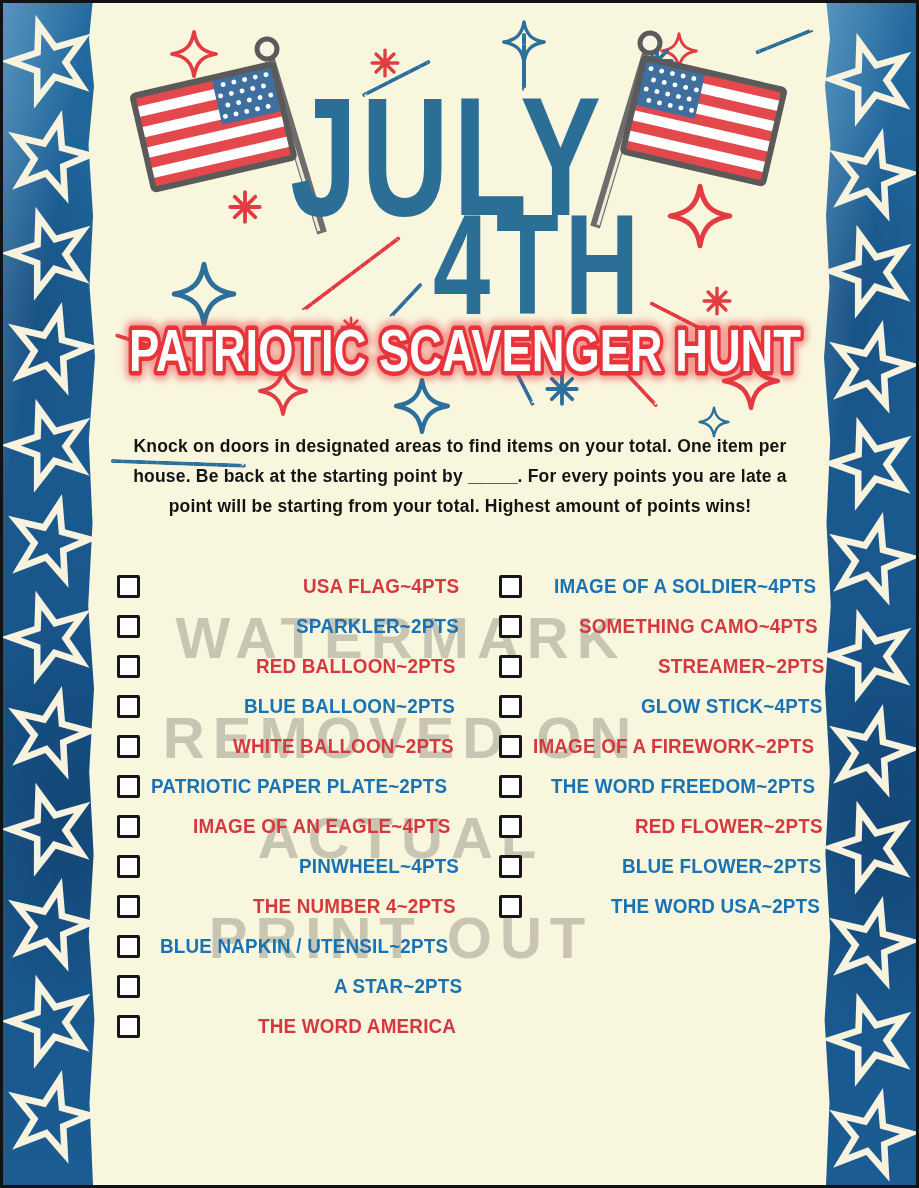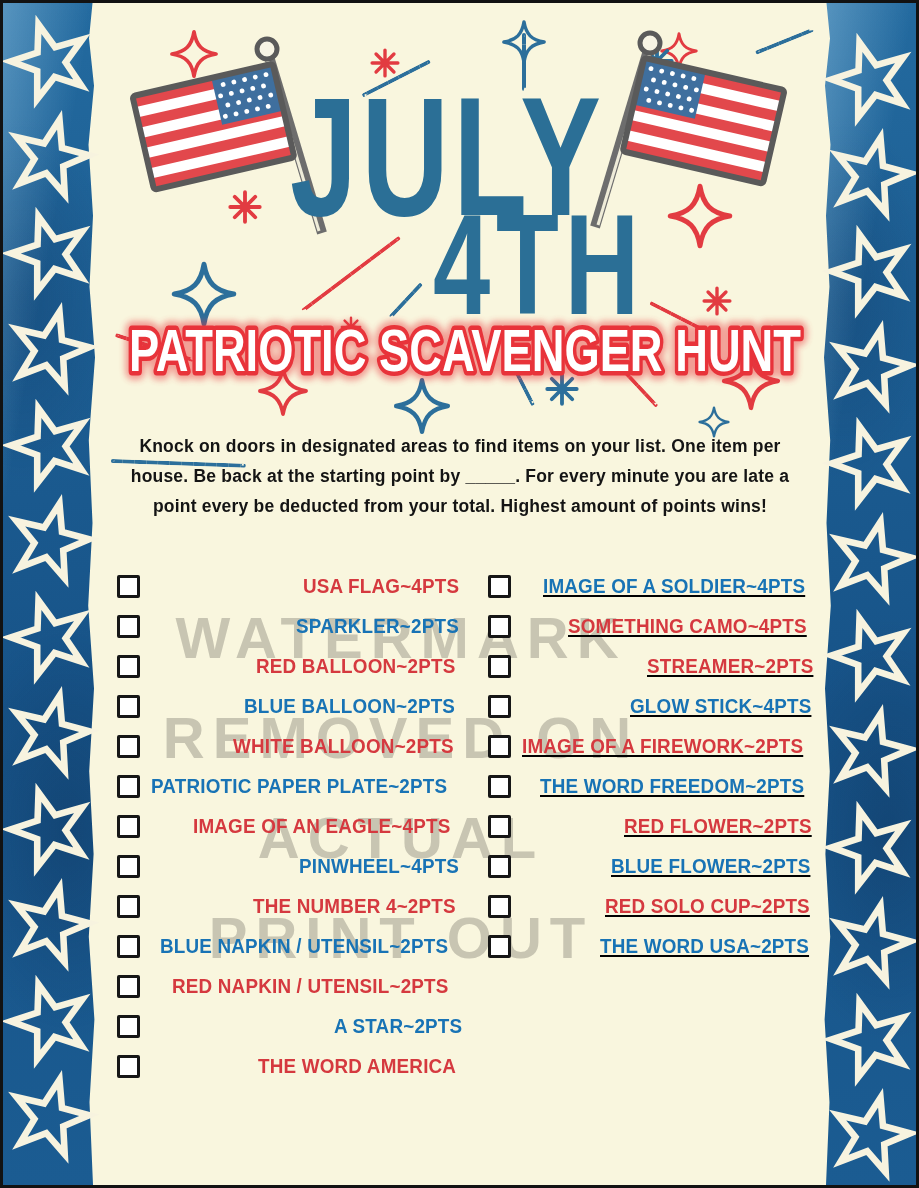--- a/index.html
+++ b/index.html
@@ -44,21 +44,21 @@
   .instructions{position:absolute;left:100px;top:428px;width:714px;z-index:4;
     text-align:center;font-weight:bold;font-size:17.5px;line-height:30px;color:#141414;letter-spacing:.2px;}
   .instructions div{white-space:nowrap;}
   
   .watermark{position:absolute;left:88px;top:606px;width:620px;z-index:1;text-align:center;
     color:var(--watermark_gray,#C8C5B2);font-weight:bold;line-height:1;}
   .watermark div{font-size:58px;letter-spacing:8px;margin-bottom:42px;white-space:nowrap;}
   
   .col{position:absolute;top:563px;z-index:2;}
   .col-left{left:114px;}
-  .col-right{left:485px;text-decoration:underline;}
+  .col-right{left:496px;}
   .row{display:flex;align-items:center;height:40px;justify-content:space-between;}
   .box{flex:none;width:23px;height:23px;border:3px solid #161616;background:#ffffff;border-radius:2px;margin-right:11px;}
   .lbl{font-weight:bold;font-size:20.5px;letter-spacing:.2px;white-space:nowrap;
     transform:scaleX(.92);transform-origin:left center;}
   .lbl.red{color:var(--item_red,#D5393F);}
   .lbl.blue{color:var(--item_blue,#1873B5);}
 </style>
 </head>
 <body>
 
@@ -290,23 +290,23 @@
     <defs>
         <filter id="blur1" x="-20%" y="-40%" width="140%" height="180%">
           <feGaussianBlur stdDeviation="3.2"></feGaussianBlur>
         </filter>
       </defs>
     <text x="350" y="58" text-anchor="middle" font-size="60" textLength="672" lengthAdjust="spacingAndGlyphs" fill="none" style="stroke:var(--subtitle_red,#E8333A)" stroke-width="18" stroke-linejoin="round" opacity="0.45" filter="url(#blur1)">PATRIOTIC SCAVENGER HUNT</text>
     <text x="350" y="58" text-anchor="middle" font-size="60" textLength="672" lengthAdjust="spacingAndGlyphs" fill="#ffffff" style="stroke:var(--subtitle_red,#E8333A)" stroke-width="9" stroke-linejoin="round" paint-order="stroke">PATRIOTIC SCAVENGER HUNT</text>
   </svg>
 
   <div class="instructions">
-    <div>Knock on doors in designated areas to find items on your list. One item per</div>
-    <div>house. Be back at the starting point by _____.  For every minute you are late a</div>
-    <div>point every be deducted from your total.  Highest amount of points wins!</div>
+    <div>Knock on doors in designated areas to find items on your total. One item per</div>
+    <div>house. Be back at the starting point by _____.  For every points you are late a</div>
+    <div>point will be starting from your total.  Highest amount of points wins!</div>
   </div>
 
   <div class="watermark">
     <div>WATERMARK</div>
     <div>REMOVED ON</div>
     <div>ACTUAL</div>
     <div>PRINT OUT</div>
   </div>
 
   <div class="col col-left" id="colL">
@@ -345,24 +345,20 @@
       <div class="row">
         <span class="box"></span>
         <span class="lbl red">THE NUMBER 4~2PTS</span>
       </div>
       <div class="row">
         <span class="box"></span>
         <span class="lbl blue">BLUE NAPKIN / UTENSIL~2PTS</span>
       </div>
       <div class="row">
         <span class="box"></span>
-        <span class="lbl red">RED NAPKIN / UTENSIL~2PTS</span>
-      </div>
-      <div class="row">
-        <span class="box"></span>
         <span class="lbl blue">A STAR~2PTS</span>
       </div>
       <div class="row">
         <span class="box"></span>
         <span class="lbl red">THE WORD AMERICA</span>
       </div>
     </div>
   <div class="col col-right" id="colR">
       <div class="row">
         <span class="box"></span>
@@ -391,21 +387,17 @@
       <div class="row">
         <span class="box"></span>
         <span class="lbl red">RED FLOWER~2PTS</span>
       </div>
       <div class="row">
         <span class="box"></span>
         <span class="lbl blue">BLUE FLOWER~2PTS</span>
       </div>
       <div class="row">
         <span class="box"></span>
-        <span class="lbl red">RED SOLO CUP~2PTS</span>
-      </div>
-      <div class="row">
-        <span class="box"></span>
         <span class="lbl blue">THE WORD USA~2PTS</span>
       </div>
     </div>
 
 </div>
 
 </body></html>

